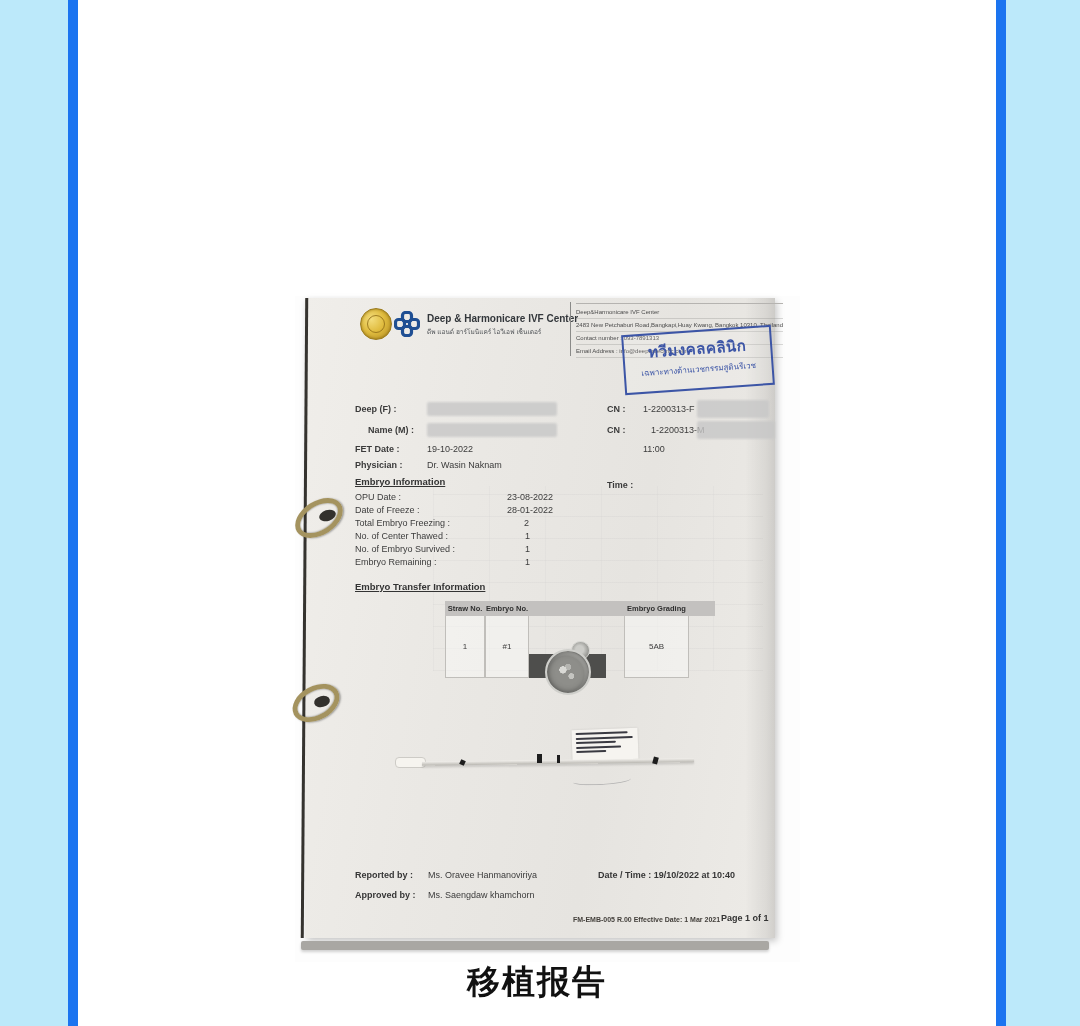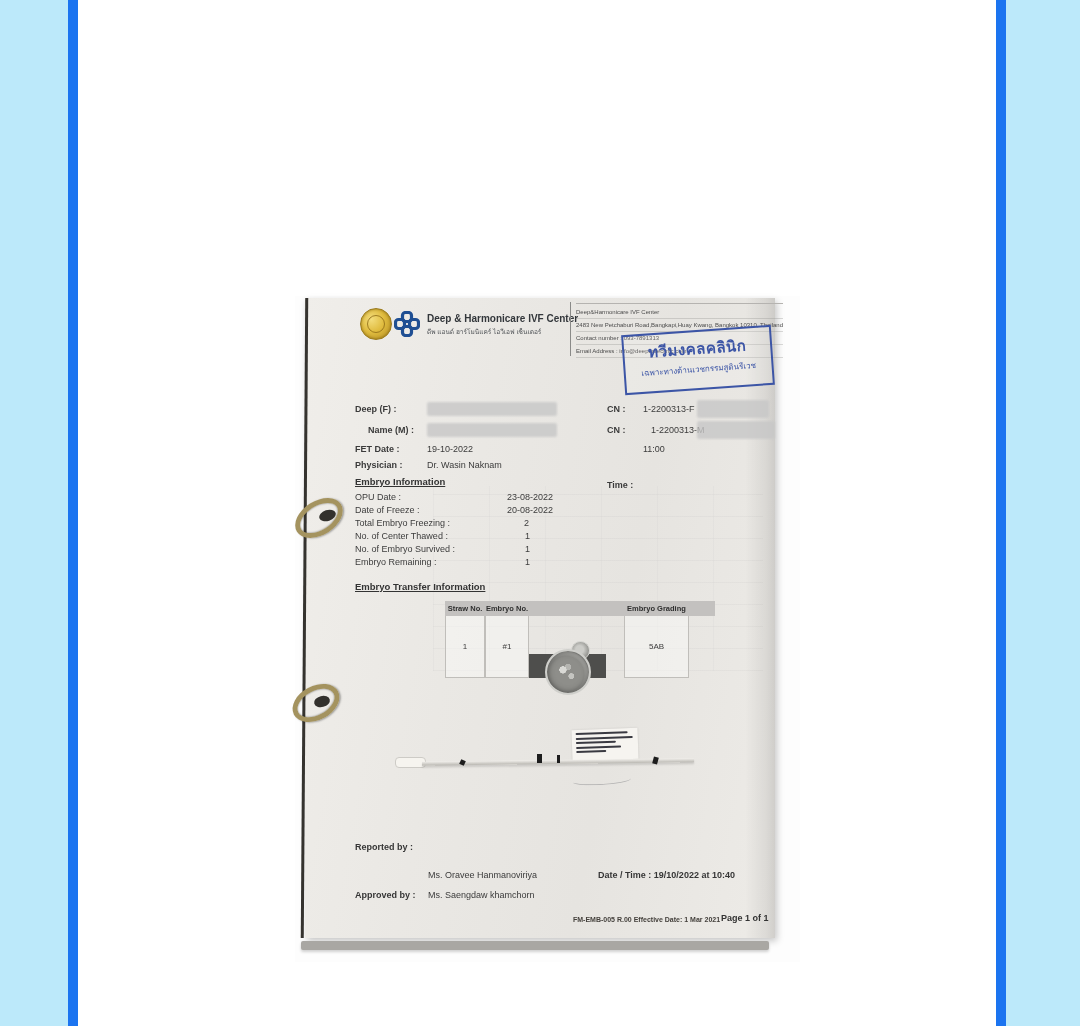--- a/index.html
+++ b/index.html
@@ -173,21 +173,21 @@
       <div class="f-label" style="left:302px;top:146px;margin-top:36px;">Time :</div>
       <div class="f-val" style="left:338px;top:146px;">11:00</div>
 
       <div class="f-label" style="left:50px;top:162px;">Physician :</div>
       <div class="f-val" style="left:122px;top:162px;">Dr. Wasin Naknam</div>
 
       <div class="sec-head" style="top:178px;">Embryo Information</div>
       <div class="info-label" style="top:194px;text-align:center;">OPU Date :</div>
       <div class="info-val" style="left:202px;top:194px;">23-08-2022</div>
       <div class="info-label" style="top:207px;">Date of Freeze :</div>
-      <div class="info-val" style="left:202px;top:207px;">20-08-2022</div>
+      <div class="info-val" style="left:202px;top:207px;">28-01-2022</div>
       <div class="info-label" style="top:220px;">Total Embryo Freezing :</div>
       <div class="info-val" style="left:219px;top:220px;">2</div>
       <div class="info-label" style="top:233px;">No. of Center Thawed :</div>
       <div class="info-val" style="left:220px;top:233px;">1</div>
       <div class="info-label" style="top:246px;">No. of Embryo Survived :</div>
       <div class="info-val" style="left:220px;top:246px;">1</div>
       <div class="info-label" style="top:259px;">Embryo Remaining :</div>
       <div class="info-val" style="left:220px;top:259px;">1</div>
 
       <div class="sec-head" style="top:283px;">Embryo Transfer Information</div>
@@ -222,31 +222,32 @@
         </div>
         <div class="straw-tip"></div>
         <div class="straw-rod"></div>
         <div class="tick" style="left:155px;top:462px;width:5px;height:5px;transform:rotate(25deg);"></div>
         <div class="tick" style="left:232px;top:456px;width:5px;height:9px;"></div>
         <div class="tick" style="left:252px;top:457px;width:3px;height:8px;"></div>
         <div class="tick" style="left:348px;top:459px;width:5px;height:7px;transform:rotate(15deg);"></div>
         <div class="scribble"></div>
       </div>
 
-      <div class="sig-label" style="top:544px;">Reported by :</div>
+      <div class="sig-label" style="top:572px;">Reported by :</div>
       <div class="sig-val" style="top:572px;">Ms. Oravee Hanmanoviriya</div>
       <div class="sig-dt" style="top:572px;">Date / Time : 19/10/2022 at 10:40</div>
       <div class="sig-label" style="top:592px;">Approved by :</div>
       <div class="sig-val" style="top:592px;">Ms. Saengdaw khamchorn</div>
 
       <div class="foot-code">FM-EMB-005 R.00 Effective Date: 1 Mar 2021</div>
       <div class="foot-page">Page 1 of 1</div>
 
       <div class="hole hole1"></div>
       <div class="hole hole2"></div>
     </div>
 
     <div class="ring ring1"></div>
     <div class="ring ring2"></div>
     <div class="bottom-band"></div>
   </div>
 
+  <div class="caption">移植报告</div>
 </div>
 
 </body></html>

